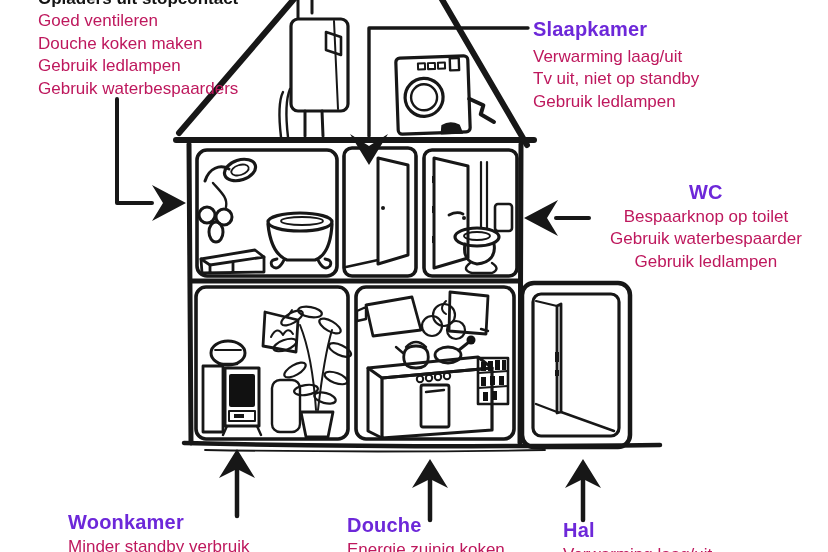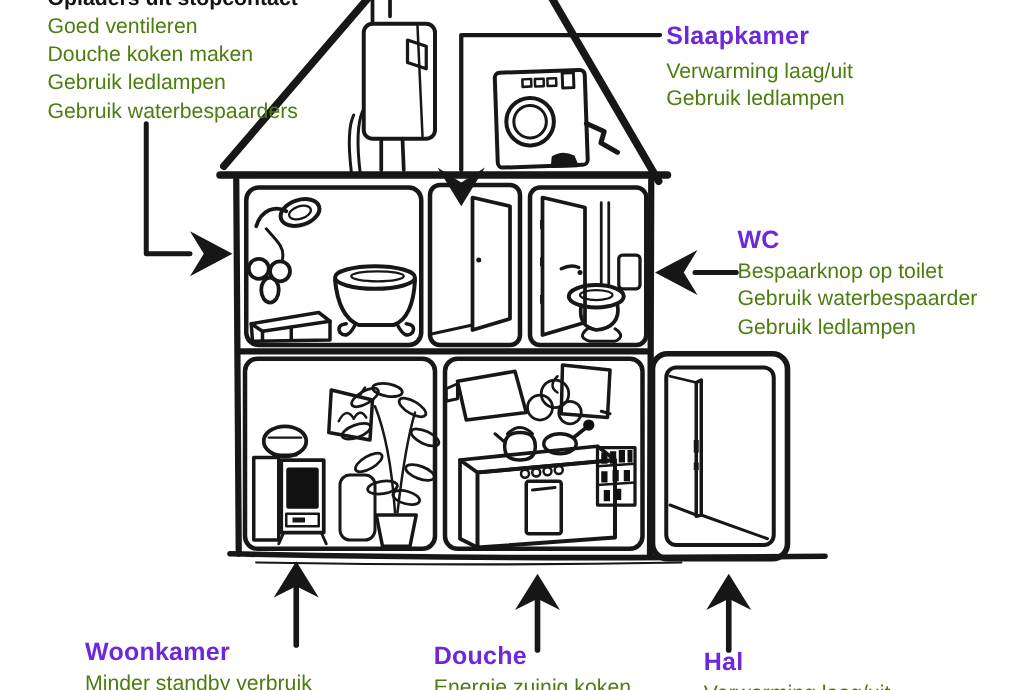--- a/index.html
+++ b/index.html
@@ -4,21 +4,21 @@
 <style>
   html,body{margin:0;padding:0;background:#fff;}
   .stage{
     position:relative;width:828px;height:552px;overflow:hidden;background:#fff;
     font-family:"Liberation Sans",sans-serif;color:#1b1b1b;
   }
   .house-svg{position:absolute;left:0;top:0;width:828px;height:552px;}
   .label{position:absolute;}
   .title{font-weight:800;font-size:20px;line-height:28px;letter-spacing:.2px;color:#6d28d9;}
   .title.tall{line-height:34px;}
-  .tip{font-size:17px;line-height:22.4px;color:#4d7c0f;}
+  .tip{font-size:17px;line-height:22.4px;color:#be185d;}
   .tip.strong{font-weight:800;color:#141414;}
 </style>
 </head>
 <body>
 
 <div class="stage">
 
   <svg class="house-svg" viewBox="0 0 828 552">
     <g fill="none" stroke="#171717" stroke-linecap="round" stroke-linejoin="round">
 
@@ -246,24 +246,25 @@
     <div class="tip strong">Opladers uit stopcontact</div>
     <div class="tip">Goed ventileren</div>
     <div class="tip">Douche koken maken</div>
     <div class="tip">Gebruik ledlampen</div>
     <div class="tip">Gebruik waterbespaarders</div>
   </div>
 
   <div class="label" style="left:533px;top:12px;">
     <div class="title tall">Slaapkamer</div>
     <div class="tip">Verwarming laag/uit</div>
+    <div class="tip">Tv uit, niet op standby</div>
     <div class="tip">Gebruik ledlampen</div>
   </div>
 
-  <div class="label" style="left:590px;top:178px;">
+  <div class="label" style="left:610px;top:178px;text-align:center;">
     <div class="title">WC</div>
     <div class="tip">Bespaarknop op toilet</div>
     <div class="tip">Gebruik waterbespaarder</div>
     <div class="tip">Gebruik ledlampen</div>
   </div>
 
   <div class="label" style="left:68px;top:508px;">
     <div class="title">Woonkamer</div>
     <div class="tip">Minder standby verbruik</div>
   </div>

